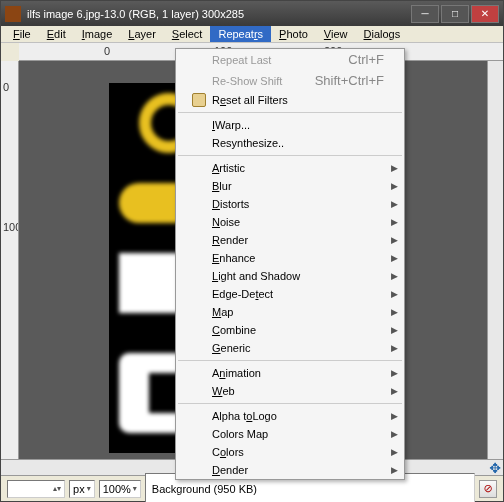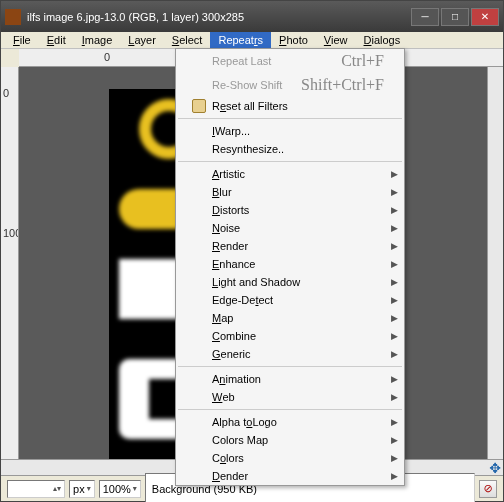--- a/index.html
+++ b/index.html
@@ -1,18 +1,18 @@
 <!DOCTYPE html>
 <html><head>
 <meta charset="utf-8">
 <style>
 * { margin: 0; padding: 0; box-sizing: border-box; font-family: Tahoma, sans-serif; font-size: 11px; }
 body { background: #333; width: 504px; height: 502px; overflow: hidden; }
 .window { width: 504px; height: 502px; background: #ece9d8; border: 1px solid #444; display: flex; flex-direction: column; }
-.titlebar { height: 31px; background: linear-gradient(#5a5a5a,#3a3a3a); display: flex; align-items: center; padding: 0 4px; color: #fff; }
+.titlebar { height: 25px; background: linear-gradient(#5a5a5a,#3a3a3a); display: flex; align-items: center; padding: 0 4px; color: #fff; }
 .titlebar .icon { width: 16px; height: 16px; background: #8b4513; margin-right: 6px; }
 .titlebar .title { flex: 1; white-space: nowrap; overflow: hidden; }
 .titlebar .winbtns { display: flex; gap: 2px; }
 .titlebar .winbtn { width: 28px; height: 18px; background: #555; border: 1px solid #777; display: flex; align-items: center; justify-content: center; color: #fff; font-size: 10px; }
 .titlebar .winbtn.close { background: #c04040; }
 .menubar { height: 17px; background: #ece9d8; display: flex; align-items: center; padding: 0 4px; border-bottom: 1px solid #c0c0c0; }
 .menubar .menuitem { padding: 2px 8px; cursor: default; }
 .menubar .menuitem u { text-decoration: underline; }
 .menubar .menuitem.open { background: #316ac5; color: #fff; }
 .ruler-h { height: 18px; background: #eee; border-bottom: 1px solid #999; position: relative; margin-left: 18px; font-size: 9px; color: #333; overflow: hidden; }
@@ -36,21 +36,21 @@
 .statusbar { height: 26px; background: #ece9d8; border-top: 1px solid #999; display: flex; align-items: center; gap: 4px; padding: 0 6px; }
 .statusbar .seg { display: flex; align-items: center; gap: 2px; border: 1px inset #ccc; padding: 1px 3px; background: #fff; height: 18px; }
 .statusbar .seg input { border: none; width: 40px; font-size: 11px; text-align: right; outline: none; background: transparent; }
 .statusbar .arrow { font-size: 8px; color: #555; }
 .statusbar .bg { flex: 1; border: 1px inset #ccc; padding: 1px 6px; background: #fff; height: 32px; display: flex; align-items: center; }
 .statusbar .cancel { width: 18px; height: 18px; border: 1px solid #999; background: linear-gradient(#fafafa,#ddd); display:flex; align-items:center; justify-content:center; color:#a00; font-size:11px; }
 
 .dropdown { position: absolute; left: 175px; top: 48px; width: 230px; background: #f5f5f5; border: 1px solid #999; box-shadow: 2px 2px 4px rgba(0,0,0,0.3); z-index: 100; }
 .dropdown .item { display: flex; align-items: center; padding: 3px 20px 3px 24px; position: relative; color: #000; margin-left: 12px; }
 .dropdown .item.disabled { color: #999; }
-.dropdown .item .shortcut { margin-left: auto; color: #888; font-size: 16px; font-family: Liberation Serif, serif; }
+.dropdown .item .shortcut { margin-left: auto; color: #888; font-size: 13px; }
 .dropdown .item .sub { position: absolute; right: 6px; font-size: 9px; color: #555; }
 .dropdown .item .icon { position: absolute; left: 4px; width: 14px; height: 14px; }
 .dropdown .item .icon.reset { border: 1px solid #a08030; background: #e8d090; border-radius: 2px; }
 .dropdown .sep { height: 1px; background: #ccc; margin: 3px 2px; }
 .dropdown .item u { text-decoration: underline; }
 </style>
 </head>
 <body>
 
 <div class="window">

